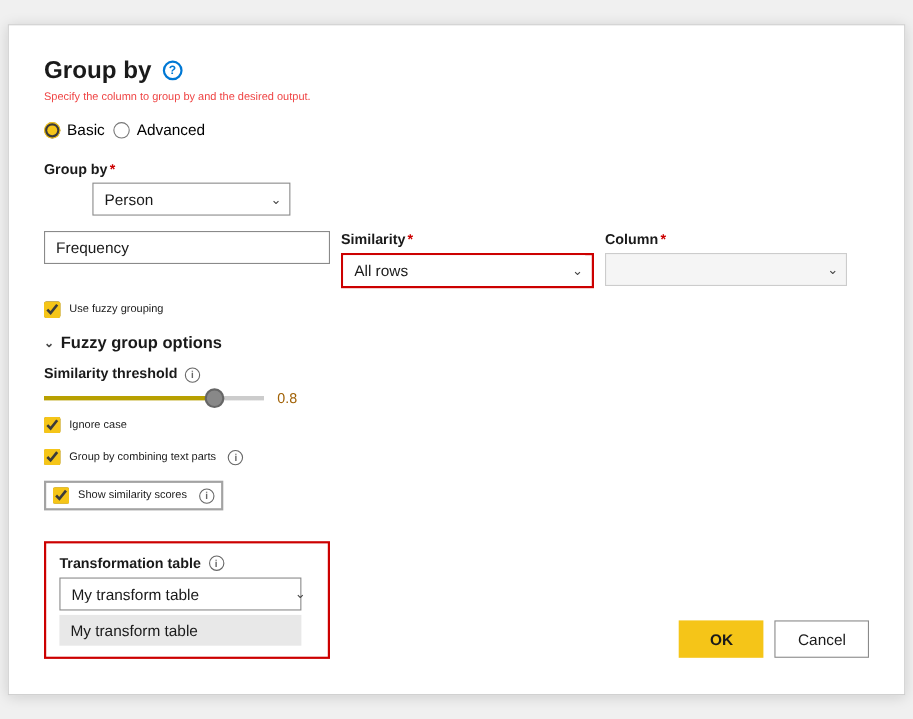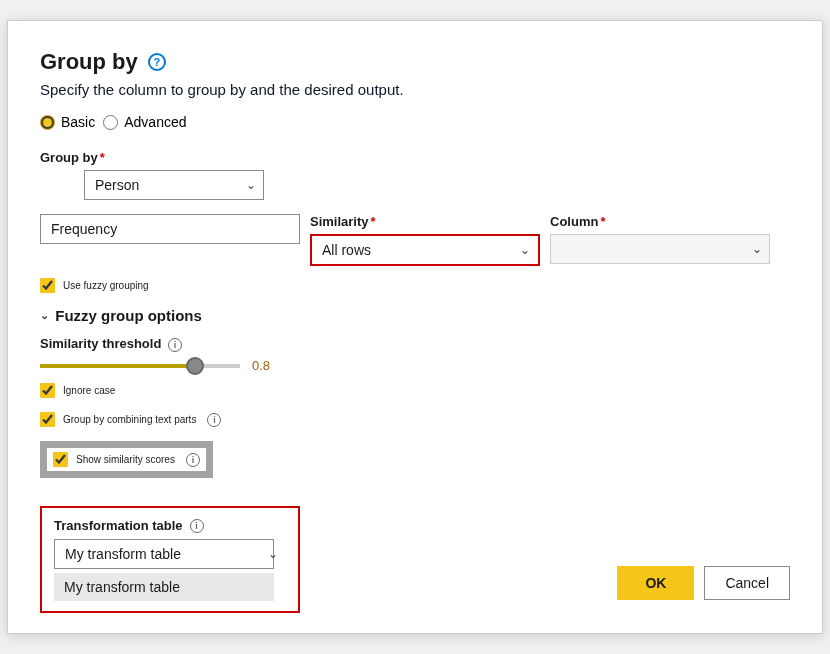--- a/index.html
+++ b/index.html
@@ -38,22 +38,22 @@
       color: #0078d4;
       font-size: 11px;
       display: inline-flex;
       align-items: center;
       justify-content: center;
       font-weight: 700;
       cursor: pointer;
       flex-shrink: 0;
     }
     .subtitle {
-      color: #0f172a;
-      font-size: 15px;
+      color: #ef4444;
+      font-size: 10px;
       margin-bottom: 16px;
     }
     .radio-row {
       display: flex;
       align-items: center;
       gap: 8px;
       margin-bottom: 20px;
     }
     .radio-label {
       display: flex;
@@ -260,21 +260,21 @@
       font-weight: 700;
       cursor: pointer;
       flex-shrink: 0;
       margin-left: 3px;
     }
     .show-similarity-row {
       display: flex;
       align-items: center;
       gap: 8px;
       margin-bottom: 14px;
-      border: 7px solid #a3a3a3;
+      border: 2px solid #a3a3a3;
       padding: 4px 6px;
       display: inline-flex;
     }
     .transformation-section {
       border: 2px solid #c00;
       padding: 10px 12px;
       display: inline-block;
       min-width: 260px;
       position: relative;
     }

